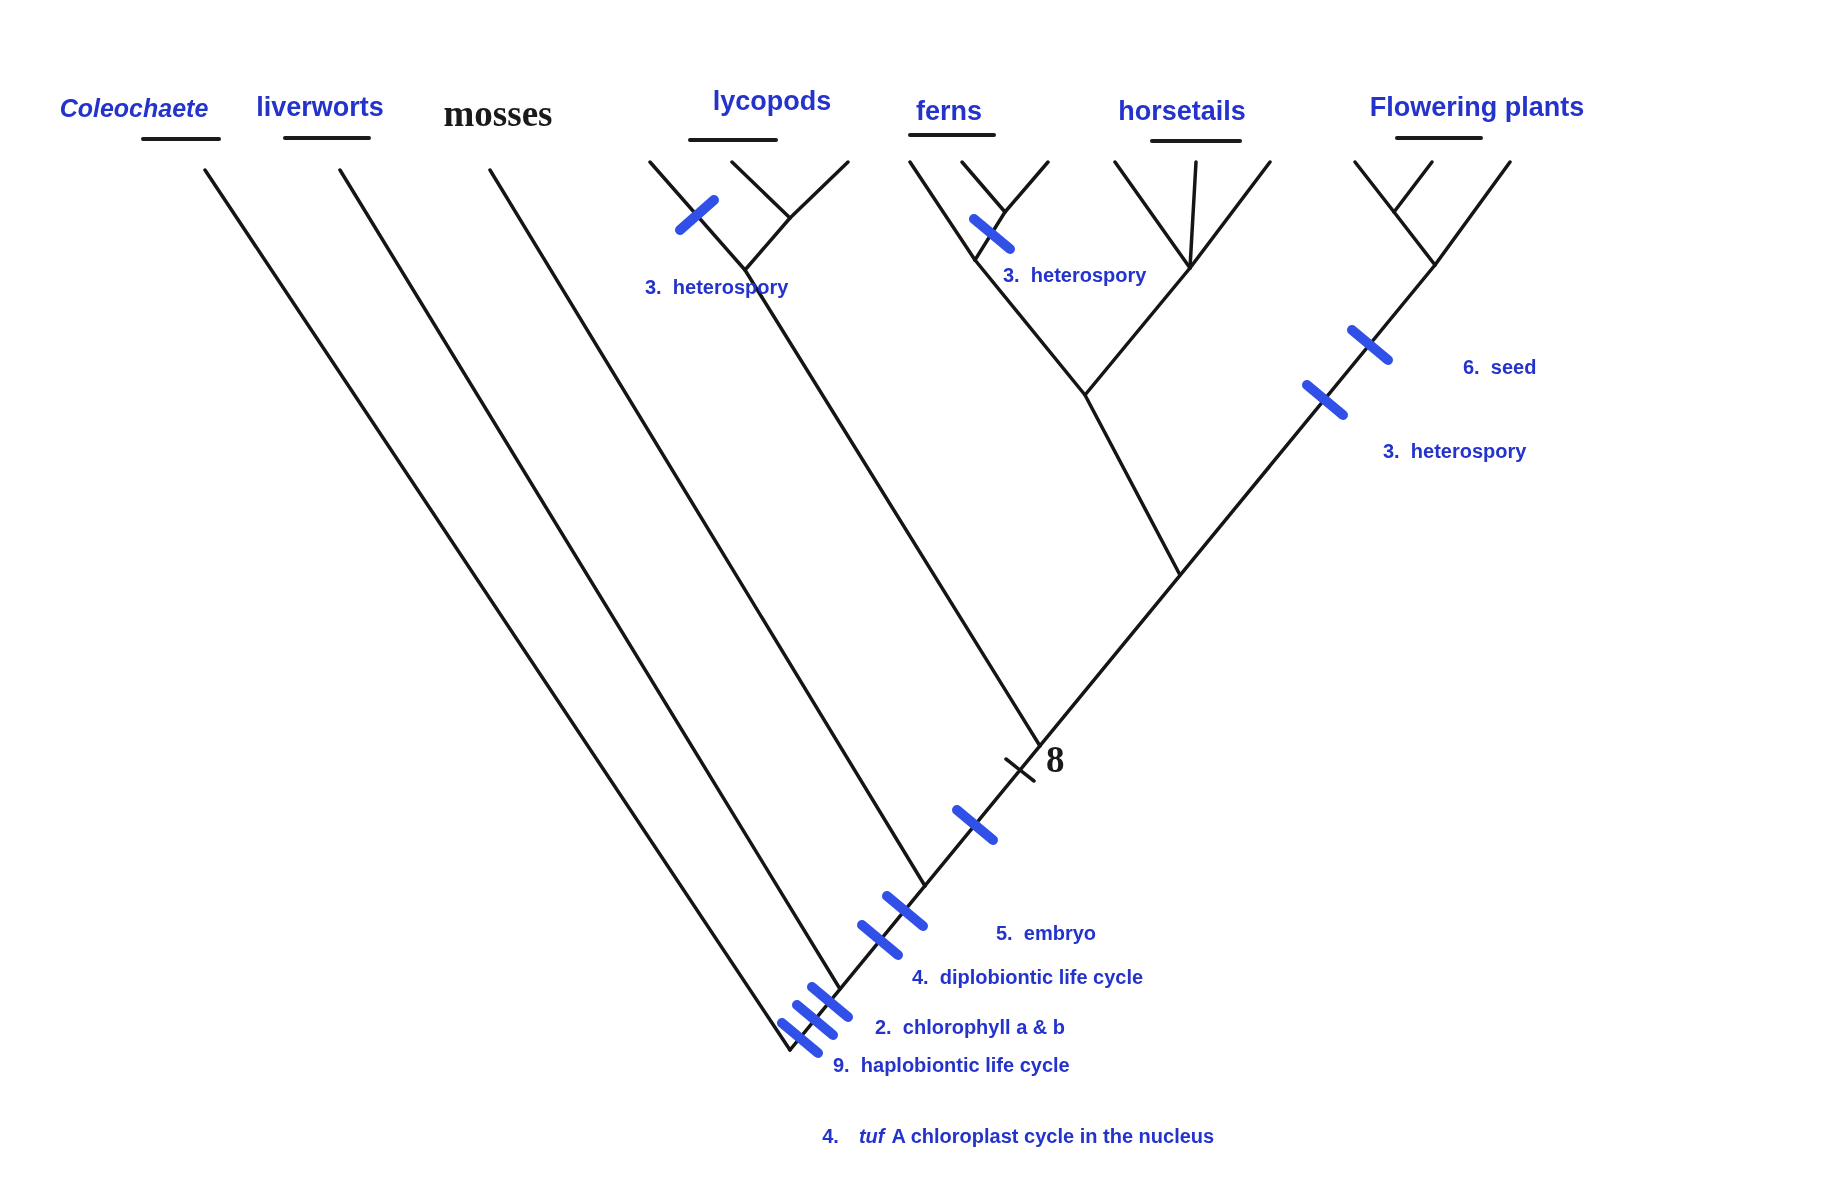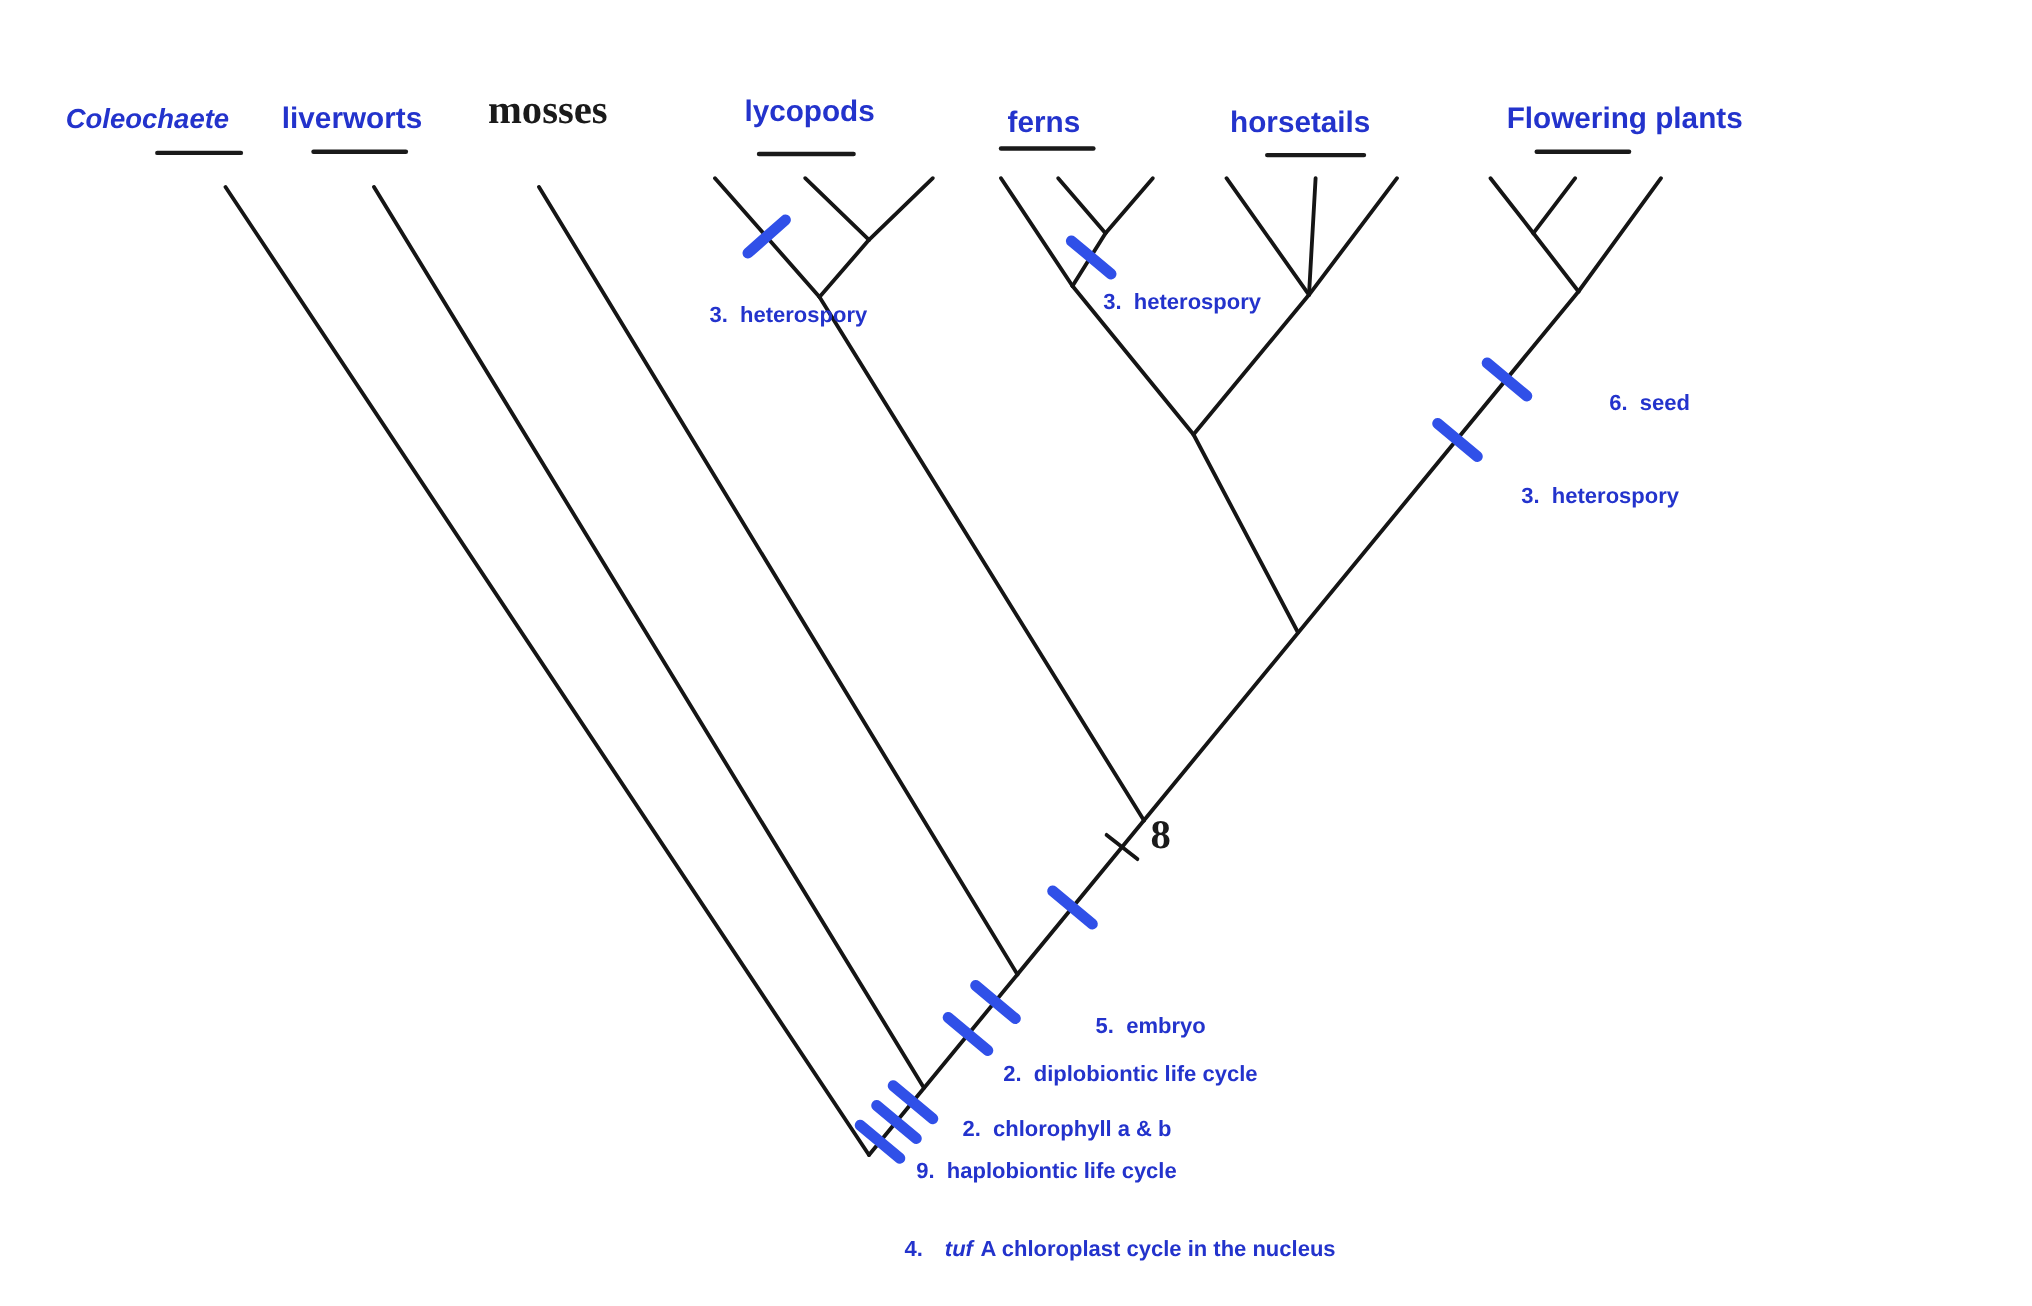--- a/index.html
+++ b/index.html
@@ -77,39 +77,39 @@
       <line x1="887" y1="896" x2="923" y2="926"></line>
       <line x1="862" y1="925" x2="898" y2="955"></line>
       <line x1="812" y1="987" x2="848" y2="1017"></line>
       <line x1="797" y1="1005" x2="833" y2="1035"></line>
       <line x1="782" y1="1023" x2="818" y2="1053"></line>
     </g>
   </svg>
 
   <div class="taxon italic" style="left:134px; top:94px;">Coleochaete</div>
   <div class="taxon" style="left:320px; top:92px;">liverworts</div>
-  <div class="taxon serif" style="left:498px; top:79px;text-align:right;">mosses</div>
-  <div class="taxon" style="left:736px; top:86px;">lycopods</div>
+  <div class="taxon serif" style="left:498px; top:92px;text-align:right;">mosses</div>
+  <div class="taxon" style="left:772px; top:86px;">lycopods</div>
   <div class="taxon" style="left:949px; top:96px;">ferns</div>
   <div class="taxon" style="left:1182px; top:96px;">horsetails</div>
   <div class="taxon" style="left:1477px; top:92px;">Flowering plants</div>
 
   <div class="bar" style="left:141px; top:137px; width:80px;"></div>
   <div class="bar" style="left:283px; top:136px; width:88px;"></div>
   <div class="bar" style="left:688px; top:138px; width:90px;"></div>
   <div class="bar" style="left:908px; top:133px; width:88px;"></div>
   <div class="bar" style="left:1150px; top:139px; width:92px;"></div>
   <div class="bar" style="left:1395px; top:136px; width:88px;"></div>
 
   <div class="note" style="left:645px; top:276px;">3.  heterospory</div>
   <div class="note" style="left:1003px; top:264px;">3.  heterospory</div>
   <div class="note" style="left:1421px; top:356px;margin-left:42px;">6.  seed</div>
   <div class="note" style="left:1383px; top:440px;">3.  heterospory</div>
   <div class="node8" style="left:1046px; top:738px;">8</div>
   <div class="note" style="left:948px; top:922px;margin-left:48px;">5.  embryo</div>
-  <div class="note" style="left:912px; top:966px;">2.  diplobiontic life cycle</div>
+  <div class="note" style="left:912px; top:966px;">4.  diplobiontic life cycle</div>
   <div class="note" style="left:875px; top:1016px;">2.  chlorophyll a &amp; b</div>
   <div class="note" style="left:833px; top:1054px;">9.  haplobiontic life cycle</div>
   <div class="note" style="left:800px; top:1102px;">
     <span>4.</span><span class="it">tuf</span><span>A chloroplast cycle in the nucleus</span>
   </div>
 
 </div>
 
 </body></html>

